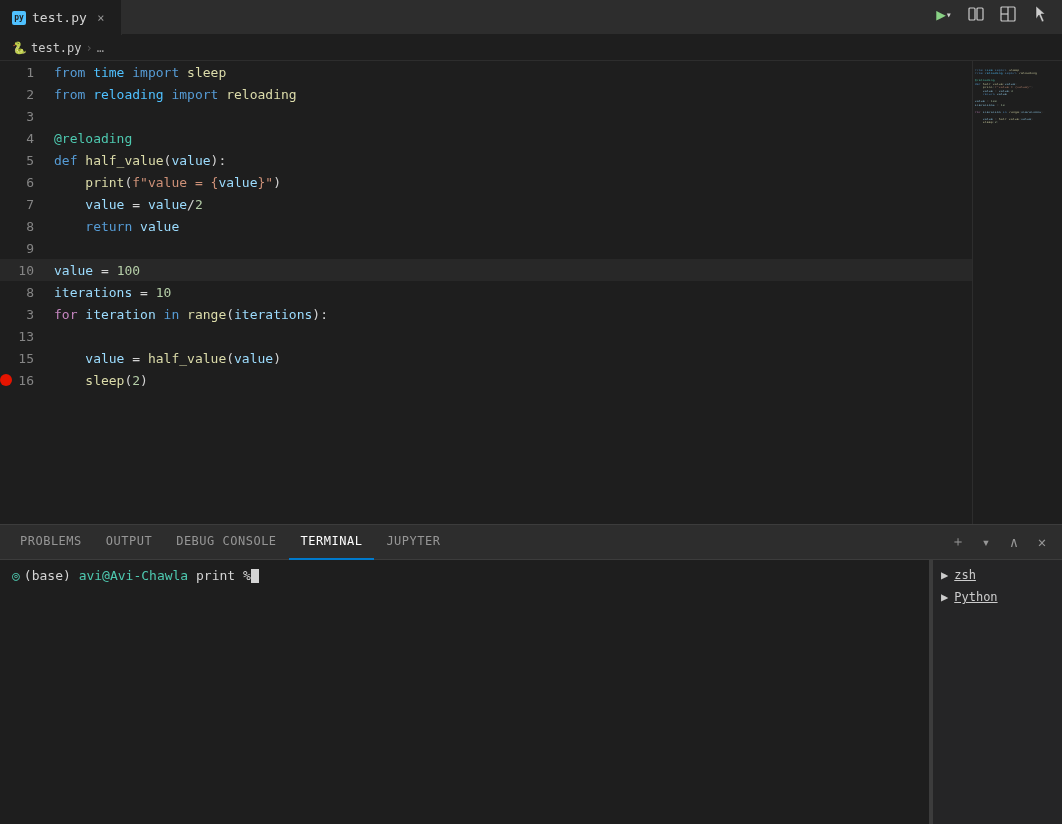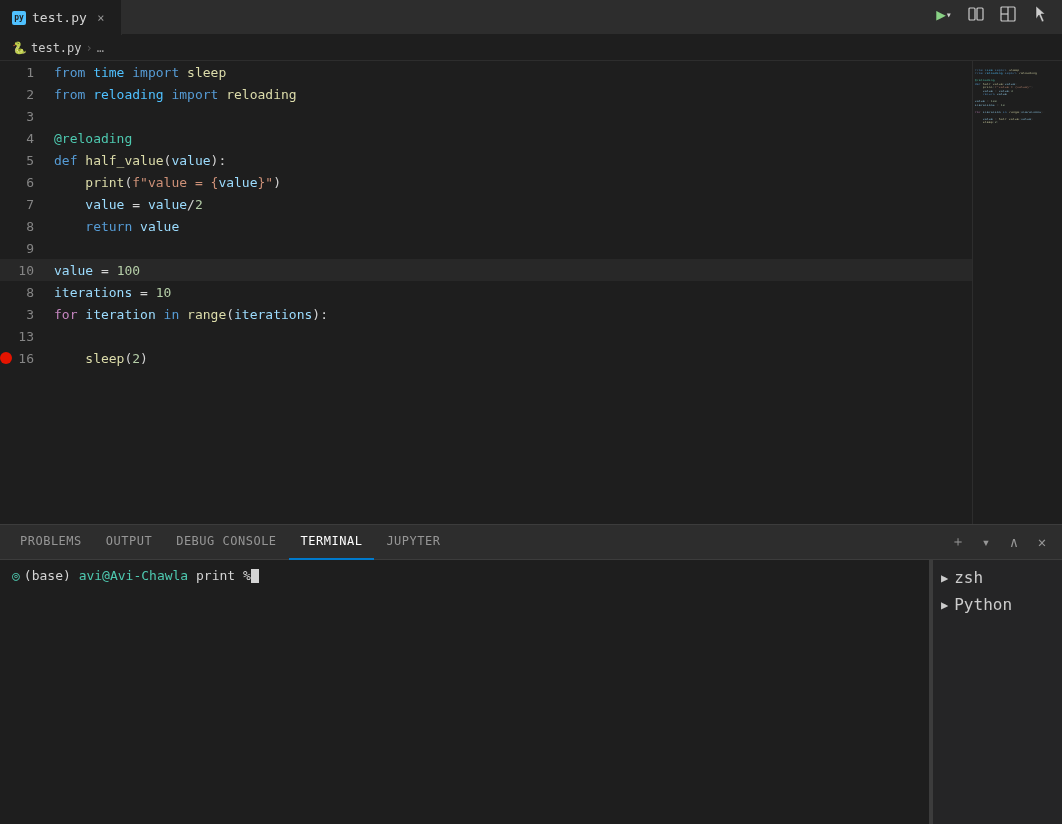--- a/index.html
+++ b/index.html
@@ -292,21 +292,21 @@
       gap: 6px;
       padding: 4px 8px;
       font-size: 12px;
       color: #cccccc;
       cursor: pointer;
     }
     .terminal-item-icon {
       color: #cccccc;
       font-size: 12px;
     }
-    .terminal-item-label { font-size: 16px; }
+    .terminal-item-label { font-size: 12px; text-decoration: underline; }
 
     
     .py-icon {
       width: 14px;
       height: 14px;
       background: #4fc1ff;
       border-radius: 2px;
       font-size: 8px;
       display: inline-flex;
       align-items: center;
@@ -429,20 +429,24 @@
       <div class="code-line">
         <div class="line-number">3</div>
         <div class="line-content"><span class="kw2">for</span> <span class="var">iteration</span> <span class="kw">in</span> <span class="range-fn">range</span><span class="plain">(</span><span class="var">iterations</span><span class="plain">):</span></div>
       </div>
 
       <div class="code-line">
         <div class="line-number">13</div>
         <div class="line-content"> </div>
       </div>
 
+      <div class="code-line">
+        <div class="line-number">15</div>
+        <div class="line-content">    <span class="var">value</span> <span class="op">=</span> <span class="func">half_value</span><span class="plain">(</span><span class="var">value</span><span class="plain">)</span></div>
+      </div>
 
       <div class="code-line" style="position:relative;">
         <div class="line-number" style="position:relative;text-align:right;">
           <span class="breakpoint-indicator"></span>
           16
         </div>
         <div class="line-content">    <span class="sleep-fn">sleep</span><span class="plain">(</span><span class="num">2</span><span class="plain">)</span></div>
       </div>
 
     </div>

